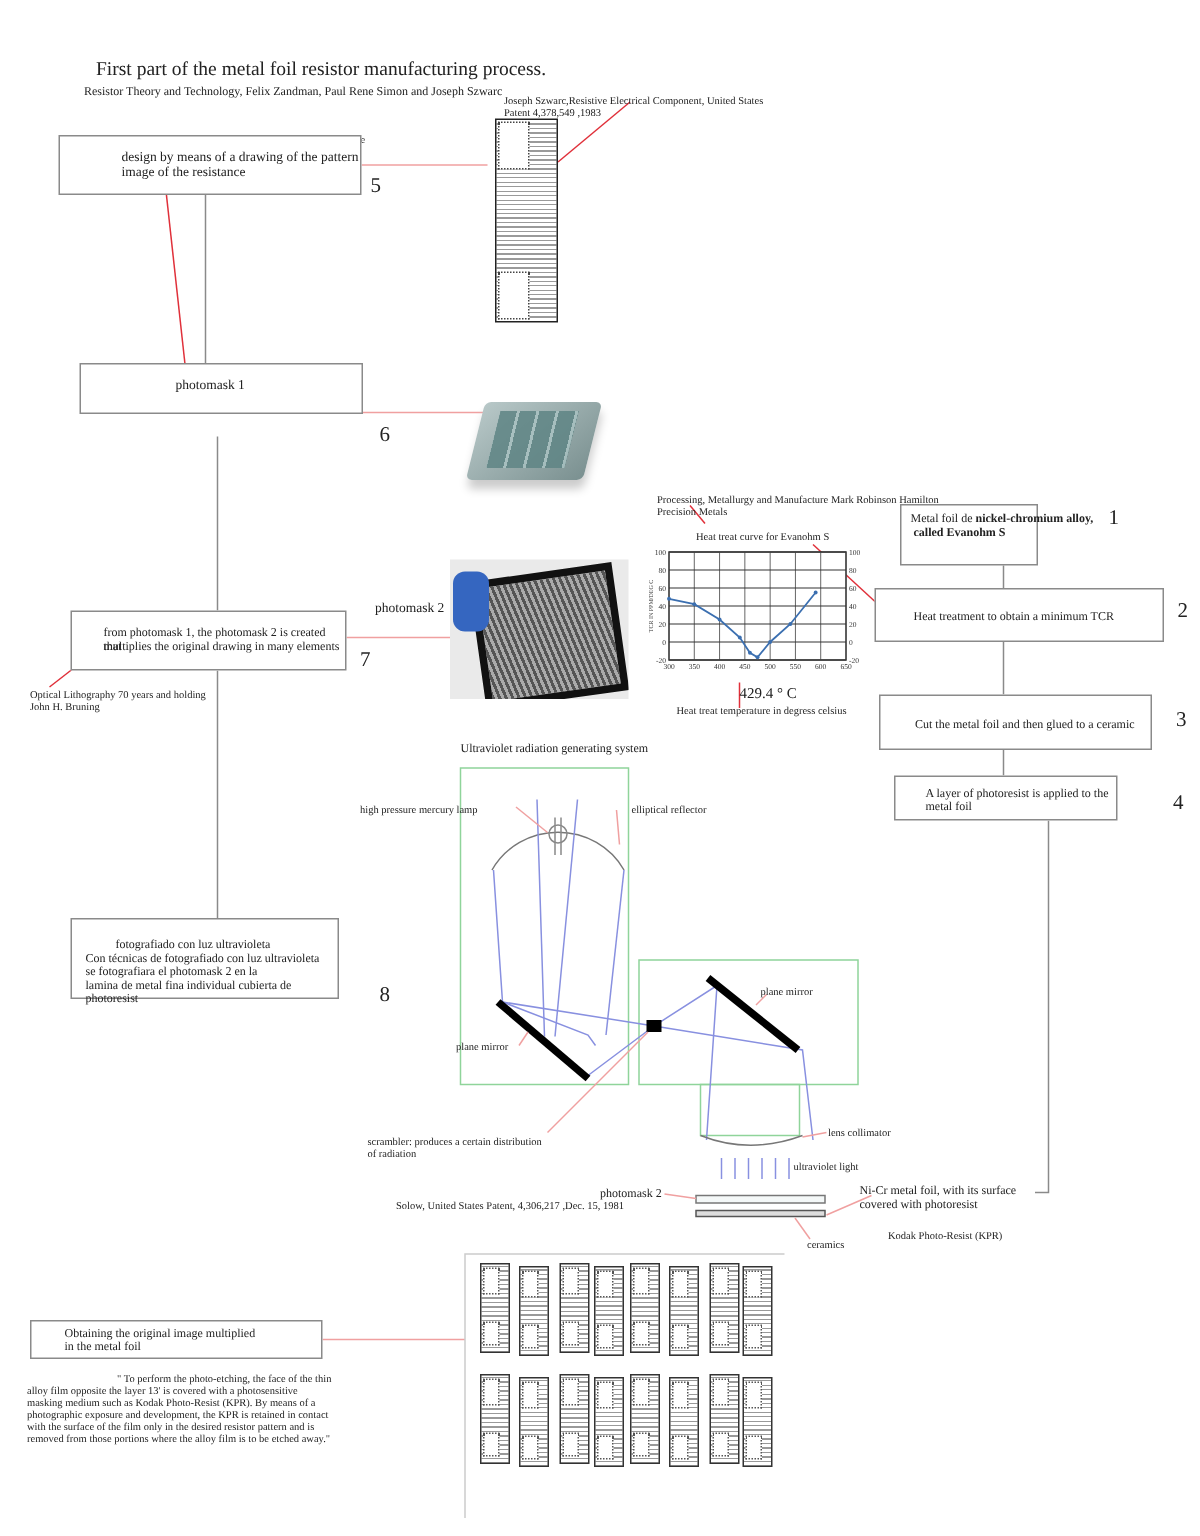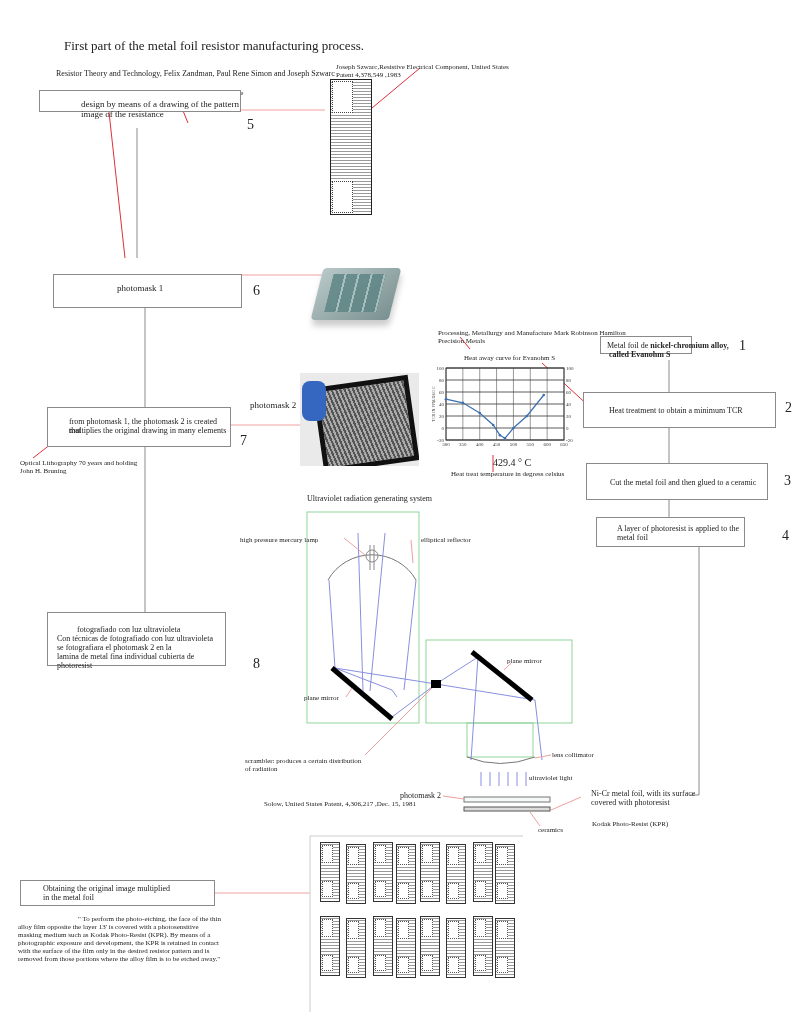--- a/index.html
+++ b/index.html
@@ -88,21 +88,21 @@
   <rect x="464" y="797" width="86" height="5" fill="#f4f8f8" stroke="#777"></rect>
   <rect x="464" y="807" width="86" height="4" fill="#ddd" stroke="#555"></rect>
   <line x1="443" y1="796" x2="464" y2="799" stroke="#f0a0a0"></line>
   <line x1="551" y1="810" x2="581" y2="797" stroke="#f0a0a0"></line>
   <line x1="530" y1="812" x2="540" y2="826" stroke="#f0a0a0"></line>
 
   <polyline points="310,1012 310,836 523,836" fill="none" stroke="#ccc"></polyline>
 </svg>
 
 <div class="abs" style="left:64px;top:38px;font-size:13px;">First part of the metal foil resistor manufacturing process.</div>
-<div class="abs t8" style="left:56px;top:69px;">Resistor Theory and Technology,  Felix Zandman, Paul Rene Simon and Joseph Szwarc</div>
+<div class="abs t8" style="left:56px;top:56px;">Resistor Theory and Technology,  Felix Zandman, Paul Rene Simon and Joseph Szwarc</div>
 
 <div class="abs t7" style="left:336px;top:63px;width:175px;">Joseph Szwarc,Resistive Electrical Component, United States Patent 4,378,549 ,1983</div>
 <div class="abs t7" style="left:61px;top:89px;">
   <div>Optical Lithography - Thirty years and three orders of magnitude</div>
   <div>The evolution ofoptical lithography tools</div>
   <div>John H. Bruning</div>
 </div>
 <div class="abs t7" style="left:20px;top:459px;">
   <div>Optical Lithography  70 years and holding</div>
   <div>John H. Bruning</div>
@@ -111,27 +111,27 @@
   <div>Processing, Metallurgy and Manufacture Mark Robinson Hamilton</div>
   <div>Precision Metals</div>
 </div>
 <div class="abs t7" style="left:264px;top:800px;">Solow, United States Patent, 4,306,217  ,Dec. 15, 1981</div>
 
 <div class="abs" style="left:330px;top:79px;width:40px;height:134px;border:1px solid #222;background:repeating-linear-gradient(0deg,#fff 0 2px,#9a9a9a 2px 3px);">
   <div class="abs" style="left:1px;top:1px;width:19px;height:30px;background:#fff;border:1px dotted #444;"></div>
   <div class="abs" style="left:1px;bottom:1px;width:19px;height:30px;background:#fff;border:1px dotted #444;"></div>
 </div>
 
-<div class="box" style="left:39px;top:90px;width:202px;height:22px;">
+<div class="box" style="left:39px;top:90px;width:202px;height:40px;">
   <div class="t9" style="position:absolute;left:41px;top:8px;">design by means of a drawing of the pattern</div>
   <div class="t9" style="position:absolute;left:41px;top:18px;">image of the resistance</div>
 </div>
 <div class="abs num" style="left:247px;top:117px;">5</div>
 
-<div class="box" style="left:53px;top:274px;width:189px;height:34px;">
+<div class="box" style="left:53px;top:242px;width:189px;height:34px;">
   <div class="t9" style="position:absolute;left:63px;top:8px;">photomask 1</div>
 </div>
 <div class="abs num" style="left:253px;top:283px;">6</div>
 
 <div class="abs" style="left:305px;top:262px;width:104px;height:70px;">
   <div style="position:absolute;left:12px;top:6px;width:78px;height:52px;background:linear-gradient(135deg,#b8c8c8,#7a9090);transform:skew(-14deg);border-radius:4px;box-shadow:2px 6px 6px #ccc;"></div>
   <div style="position:absolute;left:24px;top:12px;width:52px;height:38px;background:repeating-linear-gradient(90deg,#5f8585 0 11px,#a9c2c2 11px 13px),#5f8585;transform:skew(-14deg);opacity:.85;"></div>
 </div>
 
 <div class="abs t9" style="left:250px;top:400px;">photomask 2</div>
@@ -139,21 +139,21 @@
   <div style="position:absolute;left:18px;top:8px;width:86px;height:76px;border:5px solid #111;background:repeating-linear-gradient(75deg,#555 0 2px,#aaa 2px 4px);transform:rotate(-8deg);"></div>
   <div style="position:absolute;left:2px;top:8px;width:24px;height:40px;background:#3566c0;border-radius:8px;"></div>
 </div>
 
 <div class="box" style="left:47px;top:407px;width:184px;height:40px;">
   <div class="t8" style="position:absolute;left:21px;top:9px;">from photomask 1, the photomask 2 is created that</div>
   <div class="t8" style="position:absolute;left:21px;top:18px;">multiplies the original drawing in many elements</div>
 </div>
 <div class="abs num" style="left:240px;top:433px;">7</div>
 
-<div class="abs t7" style="left:464px;top:354px;">Heat away curve for Evanohm S</div>
+<div class="abs t7" style="left:464px;top:354px;">Heat treat curve for Evanohm S</div>
 <svg class="abs" style="left:430px;top:360px;" width="160" height="90" id="chart">
     <rect x="16" y="8" width="118" height="72" fill="#fff" stroke="#333"></rect>
     <line x1="16" y1="8" x2="16" y2="80" stroke="#555" stroke-width="0.6"></line>
     <text x="16" y="86" font-size="5" text-anchor="middle" fill="#333">300</text>
     <line x1="32.85714285714286" y1="8" x2="32.85714285714286" y2="80" stroke="#555" stroke-width="0.6"></line>
     <text x="32.85714285714286" y="86" font-size="5" text-anchor="middle" fill="#333">350</text>
     <line x1="49.714285714285715" y1="8" x2="49.714285714285715" y2="80" stroke="#555" stroke-width="0.6"></line>
     <text x="49.714285714285715" y="86" font-size="5" text-anchor="middle" fill="#333">400</text>
     <line x1="66.57142857142857" y1="8" x2="66.57142857142857" y2="80" stroke="#555" stroke-width="0.6"></line>
     <text x="66.57142857142857" y="86" font-size="5" text-anchor="middle" fill="#333">450</text>
@@ -194,21 +194,21 @@
     <circle cx="63.2" cy="65" r="1.3" fill="#3b6fb0"></circle>
     <circle cx="69.94285714285715" cy="75.2" r="1.3" fill="#3b6fb0"></circle>
     <circle cx="75" cy="78.2" r="1.3" fill="#3b6fb0"></circle>
     <circle cx="83.42857142857143" cy="68" r="1.3" fill="#3b6fb0"></circle>
     <circle cx="96.91428571428571" cy="56" r="1.3" fill="#3b6fb0"></circle>
     <circle cx="113.77142857142857" cy="35" r="1.3" fill="#3b6fb0"></circle>
   </svg>
 <div class="abs" style="left:473px;top:457px;font-size:10px;margin-left:20px;">429.4 ° C</div>
 <div class="abs t7" style="left:451px;top:470px;">Heat treat temperature in degress celsius</div>
 
-<div class="box" style="left:600px;top:336px;width:92px;height:18px;">
+<div class="box" style="left:600px;top:336px;width:92px;height:41px;">
   <div class="t8" style="position:absolute;left:6px;top:4px;white-space:nowrap;"><span>Metal foil de </span><b>nickel-chromium alloy,</b></div>
   <div class="t8" style="position:absolute;left:8px;top:13px;font-weight:bold;">called Evanohm S</div>
 </div>
 <div class="abs num" style="left:739px;top:338px;">1</div>
 
 <div class="box" style="left:583px;top:392px;width:193px;height:36px;">
   <div class="t8" style="position:absolute;left:25px;top:13px;">Heat treatment to obtain a minimum TCR</div>
 </div>
 <div class="abs num" style="left:785px;top:400px;">2</div>
 
@@ -236,21 +236,21 @@
 <div class="abs t7" style="left:421px;top:536px;">elliptical reflector</div>
 <div class="abs t7" style="left:304px;top:694px;">plane mirror</div>
 <div class="abs t7" style="left:507px;top:657px;">plane mirror</div>
 <div class="abs t7" style="left:245px;top:757px;">
   <div>scrambler: produces a certain distribution</div>
   <div>of radiation</div>
 </div>
 <div class="abs t7" style="left:552px;top:751px;">lens collimator</div>
 <div class="abs t7" style="left:529px;top:774px;">ultraviolet light</div>
 <div class="abs t8" style="left:400px;top:791px;">photomask 2</div>
-<div class="abs t8" style="left:591px;top:789px;">
+<div class="abs t8" style="left:573px;top:789px;">
   <div>Ni-Cr metal foil, with its surface</div>
   <div>covered with photoresist</div>
 </div>
 <div class="abs t7" style="left:592px;top:820px;">Kodak Photo-Resist (KPR)</div>
 <div class="abs t7" style="left:538px;top:826px;">ceramics</div>
 
 <div class="box" style="left:20px;top:880px;width:195px;height:26px;">
   <div class="t8" style="position:absolute;left:22px;top:3px;">Obtaining the original image multiplied</div>
   <div class="t8" style="position:absolute;left:22px;top:12px;"> in the metal foil</div>
 </div>

